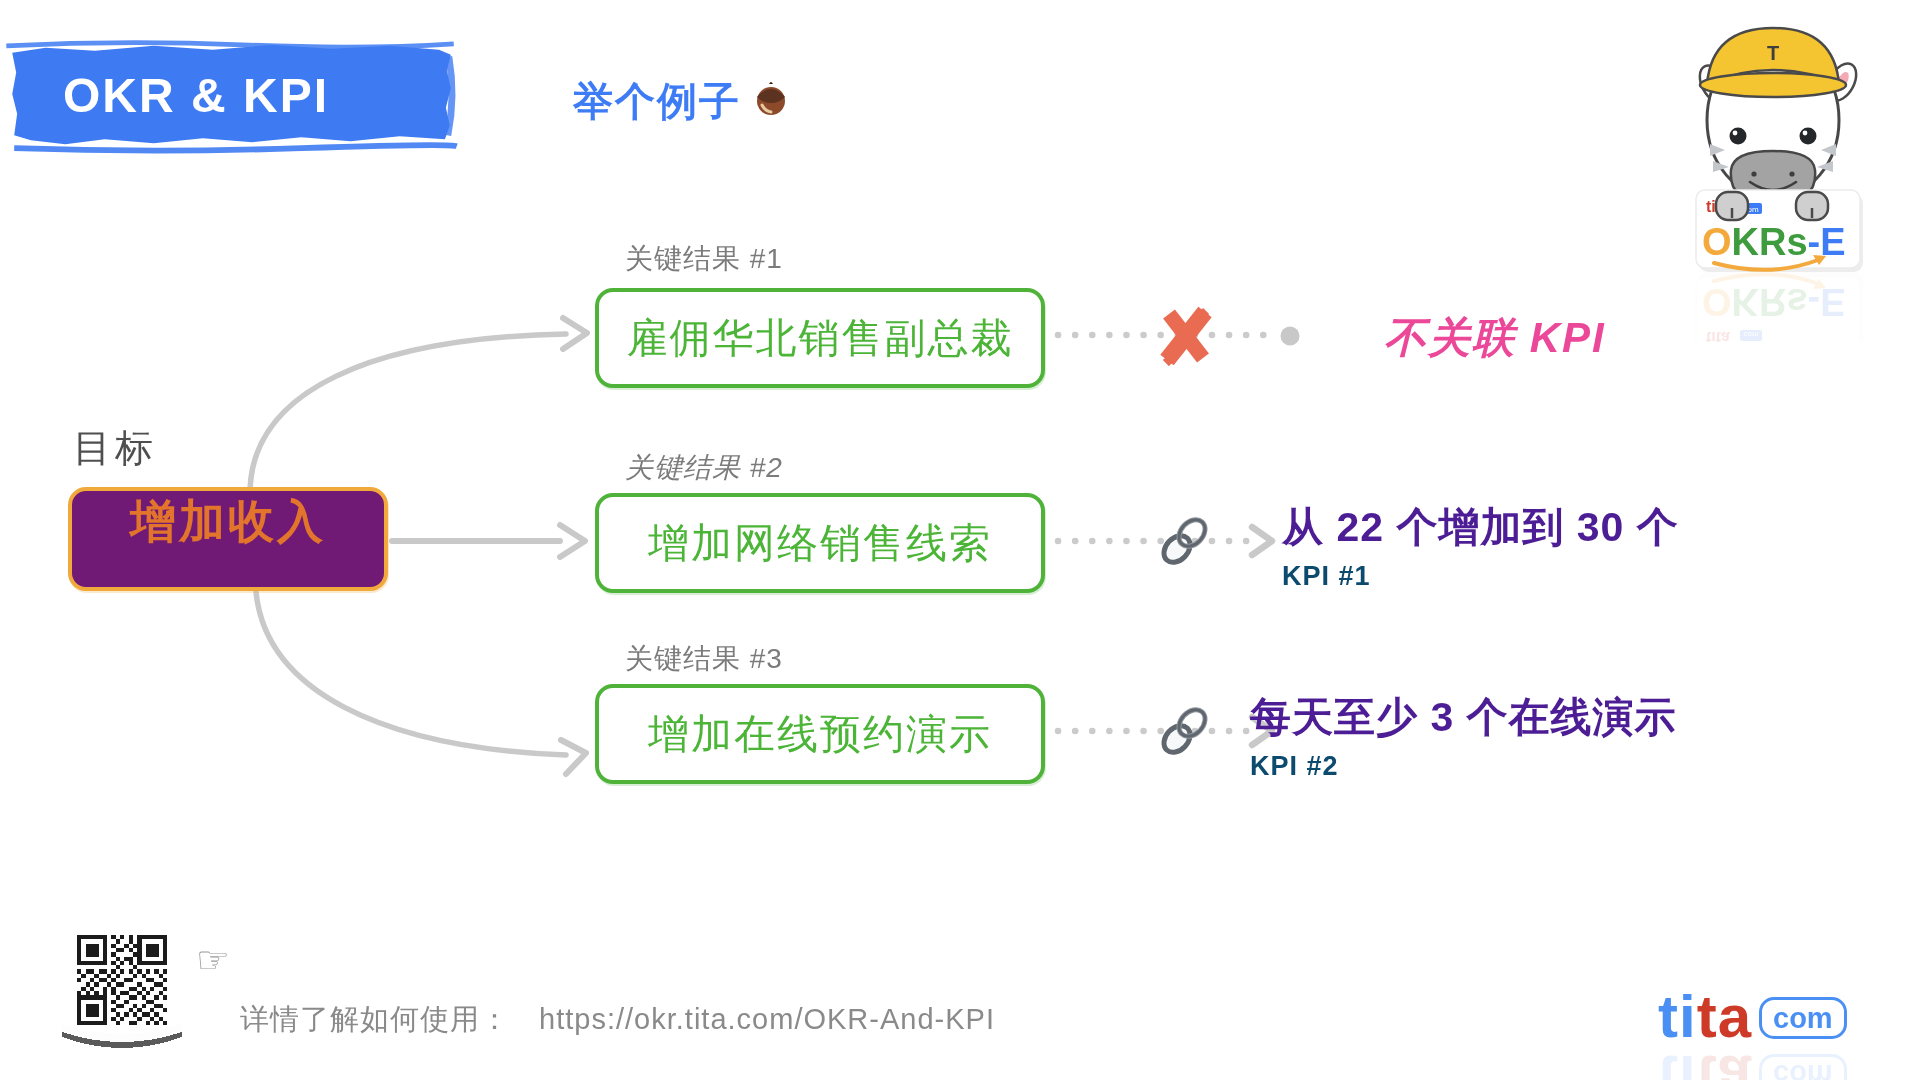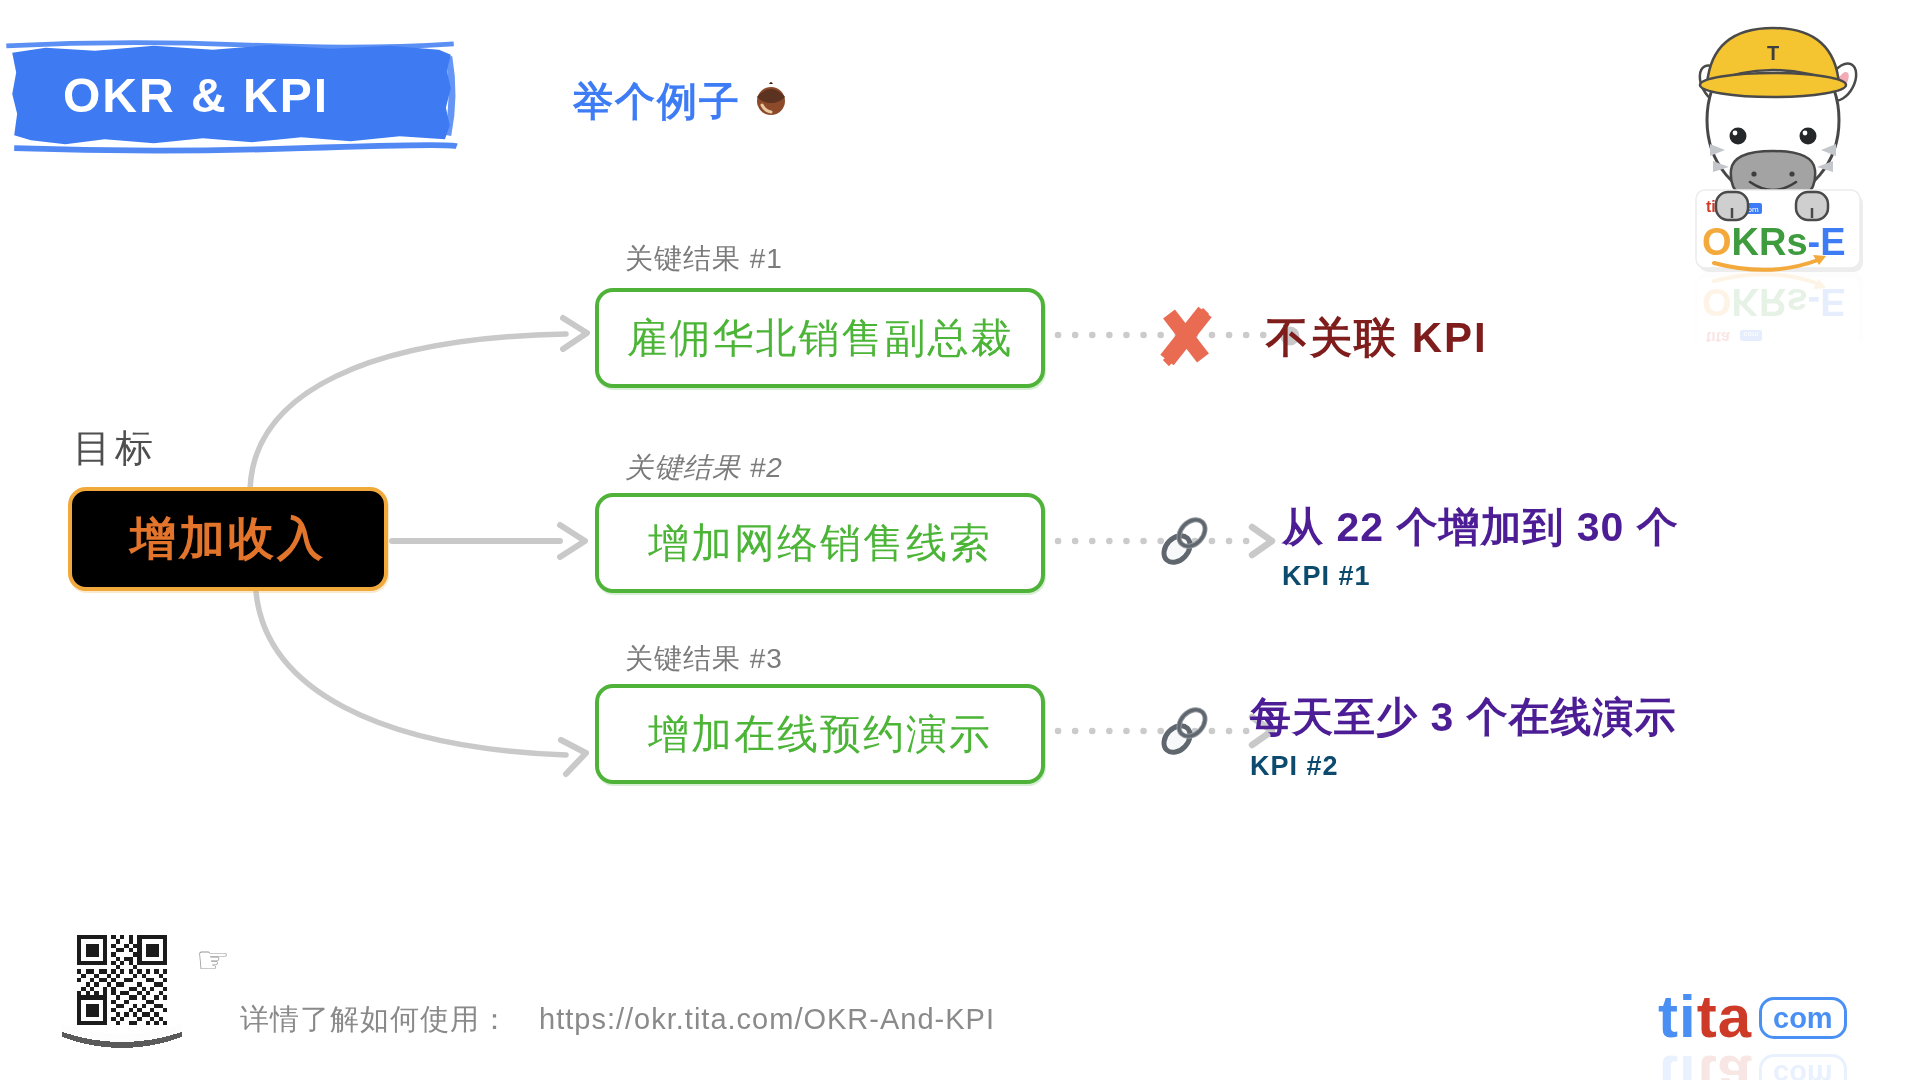--- a/index.html
+++ b/index.html
@@ -11,33 +11,33 @@
   .banner{left:5px;top:37px;width:455px;height:118px;}
   .banner-title{left:5px;top:37px;width:455px;height:118px;line-height:118px;
     padding-left:58px;box-sizing:border-box;color:#fff;font-size:48px;font-weight:800;
     letter-spacing:2px;}
   .subtitle{left:573px;top:74px;font-size:40px;font-weight:700;color:#3D7CF5;letter-spacing:2px;}
   .chestnut{left:752px;top:79px;}
 
   
   .obj-label{left:73px;top:423px;font-size:38px;color:#4F4F4F;letter-spacing:4px;}
   .obj-box{left:68px;top:487px;width:320px;height:104px;border:4.5px solid #F1A93C;
-    border-radius:18px;box-sizing:border-box;display:flex;align-items:center;justify-content:center;
-    background:#000000;box-shadow:1px 2px 0 rgba(241,169,60,.25);}
+    border-radius:18px;box-sizing:border-box;display:flex;justify-content:center;
+    background:#701a75;box-shadow:1px 2px 0 rgba(241,169,60,.25);}
   .obj-title{font-size:46px;font-weight:800;color:#E2752B;letter-spacing:3px;}
 
   
   .kr-label{left:625px;font-size:28px;color:#7B7B7B;letter-spacing:1px;}
   .kr-box{left:595px;width:450px;height:100px;border:4px solid #4FB33A;border-radius:18px;
     box-sizing:border-box;display:flex;align-items:center;justify-content:center;background:#fff;
     box-shadow:1px 2px 0 rgba(79,179,58,.22);}
   .kr-title{font-size:41px;color:#4CB538;letter-spacing:2px;}
 
   
-  .kpi-none{left:1266px;top:310px;font-size:42px;font-weight:700;color:#7f1d1d;letter-spacing:2px;}
+  .kpi-none{left:1384px;top:310px;font-size:42px;font-weight:700;color:#ec4899;letter-spacing:2px;font-style:italic;}
   .kpi-block{width:460px;}
   .kpi-big{font-size:41px;font-weight:700;color:#4c1d95;letter-spacing:1px;line-height:50px;}
   .kpi-label{margin-top:9px;font-size:27px;font-weight:600;color:#0c4a6e;letter-spacing:1px;}
 
   
   .foot-line1{left:196px;top:938px;display:flex;align-items:center;}
   .hand{font-family:"DejaVu Sans",sans-serif;font-size:38px;color:#9A9A9A;margin-right:12px;}
   .foot-text1{font-size:30px;color:#868686;letter-spacing:1px;}
   .foot-line2{left:240px;top:1000px;font-size:29px;color:#8A8A8A;letter-spacing:1px;}
   .foot-url{margin-left:20px;}

